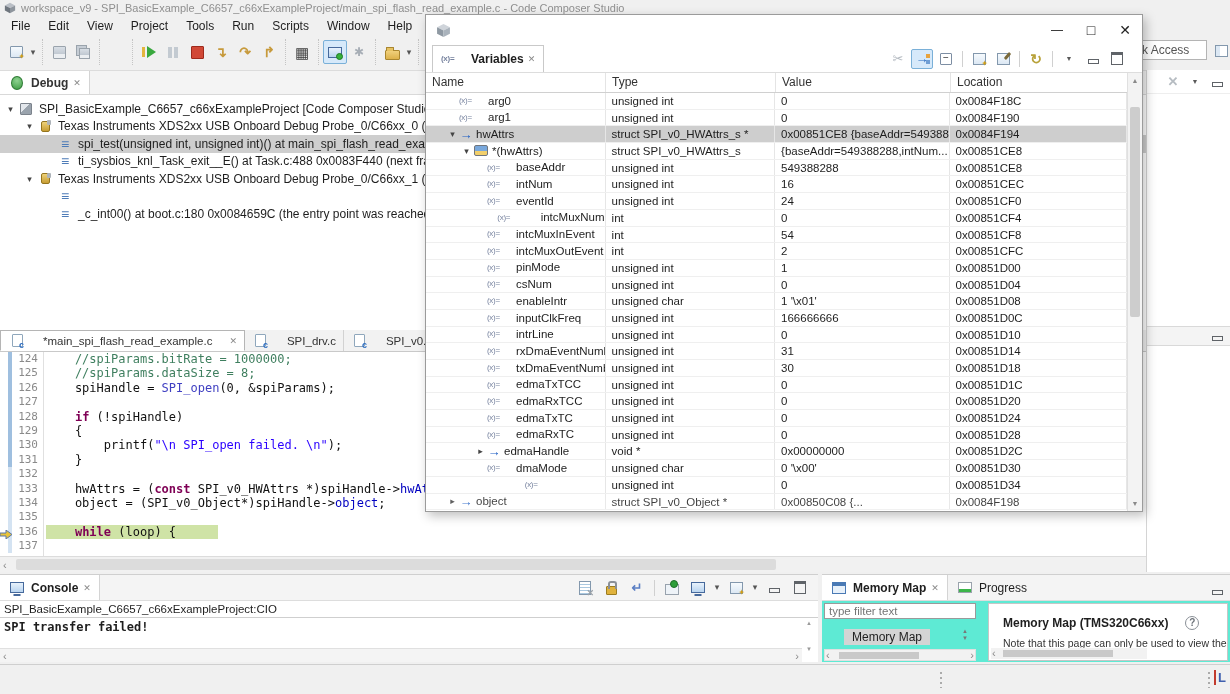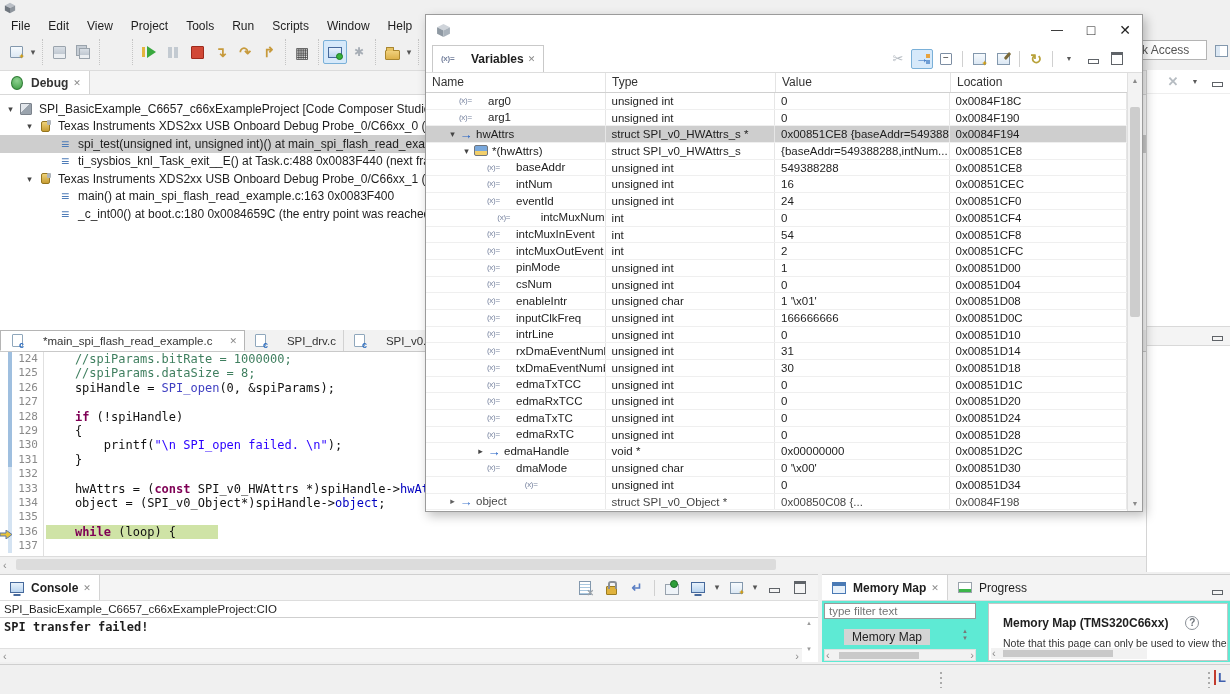--- a/index.html
+++ b/index.html
@@ -173,20 +173,21 @@
 
 
 
 
 <div class="abs titlebar">
   <svg class="cube-icon" width="12" height="12" viewBox="0 0 14 14">
       <polygon points="7,1 13,4 7,7 1,4" fill="#b9bec5"></polygon>
       <polygon points="1,4 7,7 7,13 1,10" fill="#6f767e"></polygon>
       <polygon points="13,4 7,7 7,13 13,10" fill="#8e959d"></polygon>
     </svg>
+  <span class="title-text">workspace_v9 - SPI_BasicExample_C6657_c66xExampleProject/main_spi_flash_read_example.c - Code Composer Studio</span>
 </div>
 
 <div class="abs menubar">
     <span class="menu-item">File</span>
     <span class="menu-item">Edit</span>
     <span class="menu-item">View</span>
     <span class="menu-item">Project</span>
     <span class="menu-item">Tools</span>
     <span class="menu-item">Run</span>
     <span class="menu-item">Scripts</span>
@@ -299,21 +300,20 @@
         <span class="icon i-frame"></span>
         <span>ti_sysbios_knl_Task_exit__E() at Task.c:488 0x0083F440  (next frame is ide</span>
       </div>
       <div class="dtree-row" style="padding-left: 23px;">
         <span class="expander">▾</span>
         <span class="icon i-probe"></span>
         <span>Texas Instruments XDS2xx USB Onboard Debug Probe_0/C66xx_1 (Suspend</span>
       </div>
       <div class="dtree-row" style="padding-left: 56px;">
         <span class="icon i-frame"></span>
-        <span>main() at main_spi_flash_read_example.c:163 0x0083F400</span>
       </div>
       <div class="dtree-row" style="padding-left: 56px;">
         <span class="icon i-frame"></span>
         <span>_c_int00() at boot.c:180 0x0084659C  (the entry point was reached)</span>
       </div>
     </div>
 </div>
 
 
 <div class="abs right-strip">

